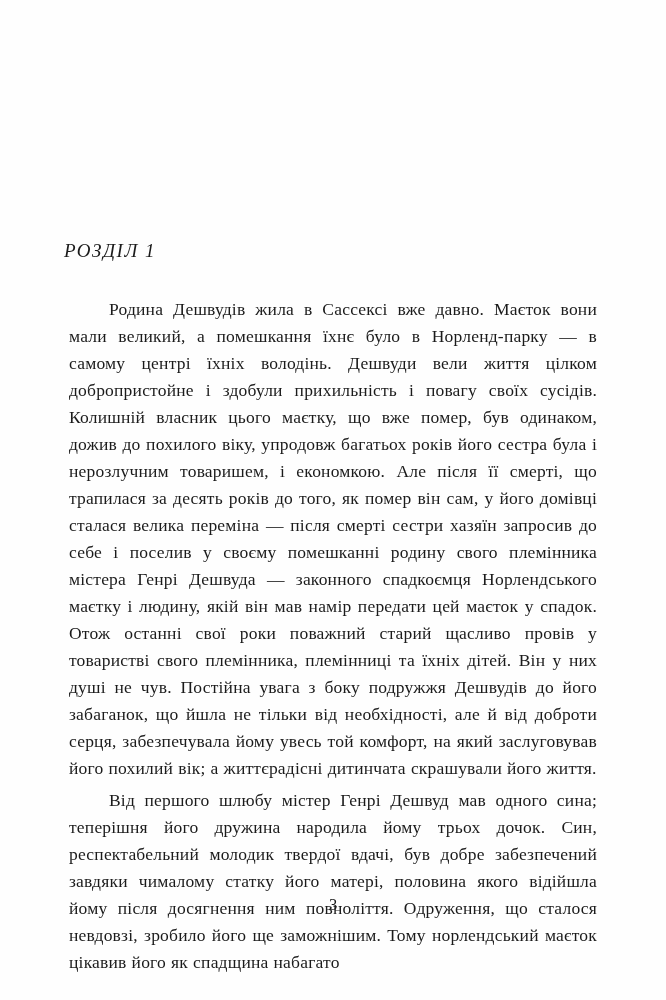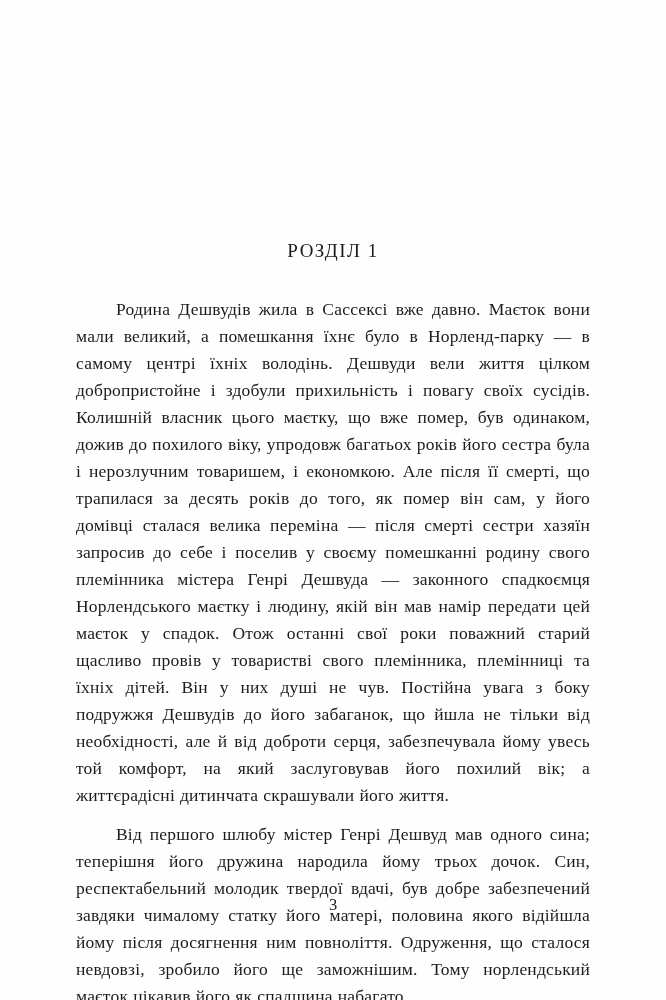--- a/index.html
+++ b/index.html
@@ -18,28 +18,29 @@
     box-sizing: border-box;
   }
   .content {
     position: absolute;
     top: 240px;
     left: 64px;
     width: 538px;
   }
   .chapter-title {
     margin: 0 0 34px 0;
-    text-align: center;
+    text-align: left;
     font-size: 19px;
     font-weight: 400;
     letter-spacing: 1.5px;
     color: #1b1b1b;
+    font-style: italic;
   }
   .paragraph {
-    margin: 12px;
+    margin: 5px;
     text-align: justify;
     text-indent: 40px;
     font-size: 17.5px;
     line-height: 27px;
     letter-spacing: 0.2px;
     word-spacing: 0.5px;
   }
   .page-number {
     position: absolute;
     top: 895px;

